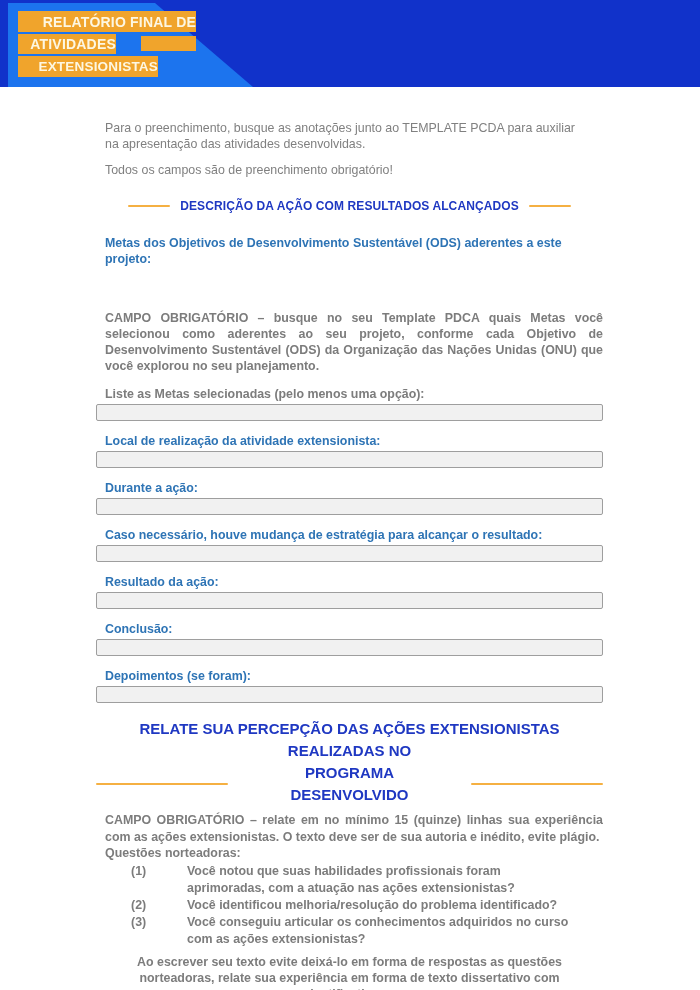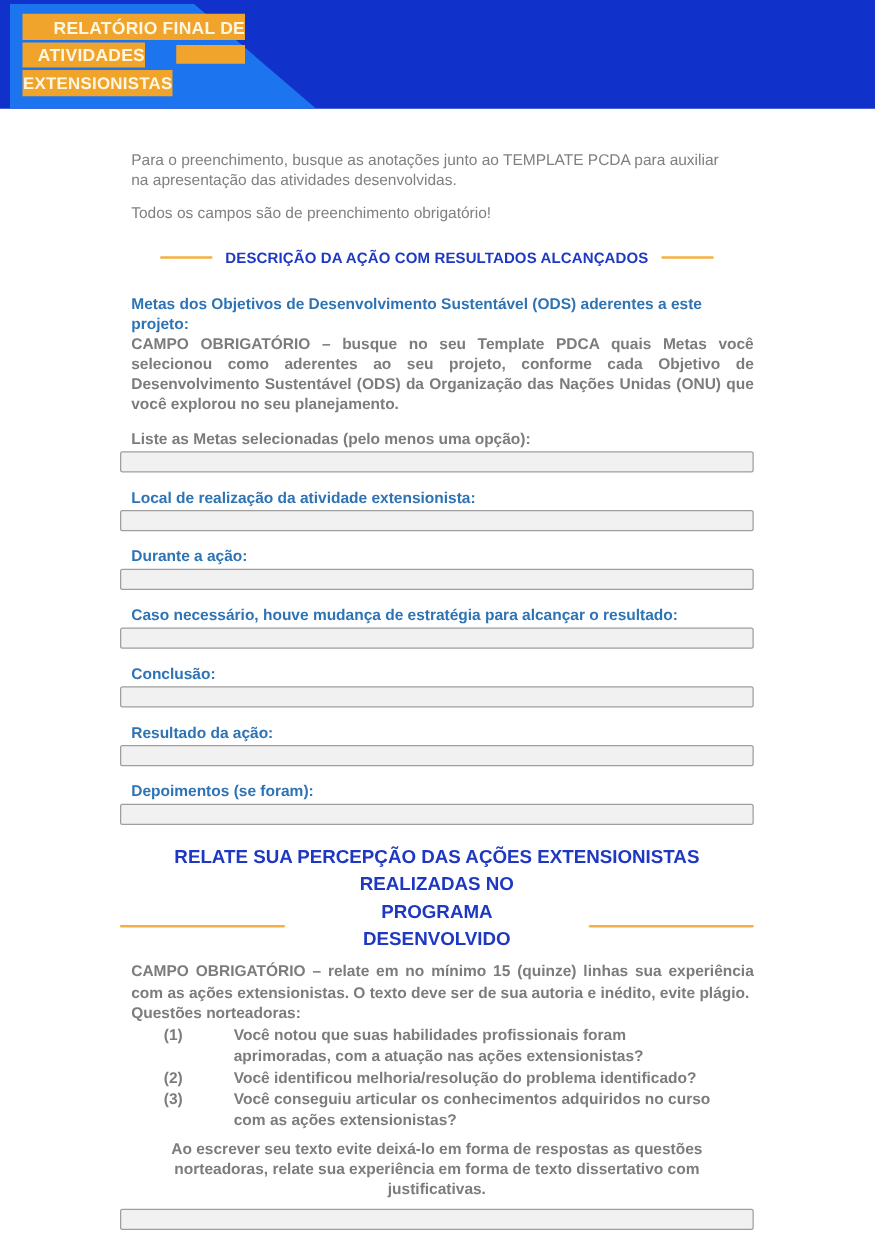--- a/index.html
+++ b/index.html
@@ -20,21 +20,21 @@
     clip-path:polygon(8px 3px, 155px 3px, 253px 87px, 8px 87px);
   }
   .ybox {
     position:absolute; background:#f0a42c;
     color:#fdf7e2; font-weight:bold; font-size:14px;
     display:flex; align-items:center; padding-left:7px;
     letter-spacing:.2px; white-space:nowrap;justify-content:flex-end;
   }
   .ybox.b1 { left:18px; top:11px;  width:178px; height:21px; }
   .ybox.b2 { left:18px; top:34px;  width:98px; height:20px; }
-  .ybox.b3 { left:18px; top:56px;  width:120px; height:21px; font-size:13.5px; }
+  .ybox.b3 { left:18px; top:56px;  width:140px; height:21px; font-size:13.5px; }
   .ystub   { position:absolute; left:141px; top:36px; width:55px; height:15px; background:#f0a42c; }
 
   
   .content { margin-left:96px; width:507px; padding-top:33px; }
   .indent  { margin-left:9px; }
 
   p.intro { font-size:12.4px; line-height:16px; color:#808080; width:475px; }
   p.intro + p.intro { margin-top:10px; }
 
   .h1 {
@@ -45,21 +45,21 @@
   .rule { height:2px; background:#f5b042; border-radius:1px; flex:0 0 auto; }
   .rule.short { width:42px; }
   .rule.long  { width:132px; }
 
   .blue-label {
     margin-top:22px; color:#2e74b5; font-weight:bold; font-size:12.4px; line-height:16px;
   }
   .gray-bold {
     color:#7c7c7c; font-weight:bold; font-size:12.4px; line-height:16px;
   }
-  .just { text-align:justify; }
+  .just { text-align:justify;margin-top:43px; }
 
   .field-label { margin-top:13px; font-size:12.4px; line-height:15px; font-weight:bold; }
   .field-label.blue { color:#2e74b5; }
   .field-label.gray { color:#7c7c7c; }
   .field-input {
     display:block; margin-top:2px; width:507px; height:17px;
     background:#f1f1f1; border:1px solid #9e9e9e; border-radius:2px;
     font-family:"Liberation Sans", sans-serif; font-size:12px; color:#555;
     padding:0 4px; outline:none;
   }
@@ -118,25 +118,25 @@
   </div>
   <div>
     <div class="field-label blue indent">Durante a ação:</div>
     <input class="field-input" type="text" value="" style="">
   </div>
   <div>
     <div class="field-label blue indent">Caso necessário, houve mudança de estratégia para alcançar o resultado:</div>
     <input class="field-input" type="text" value="" style="">
   </div>
   <div>
-    <div class="field-label blue indent">Conclusão:</div>
+    <div class="field-label blue indent">Resultado da ação:</div>
     <input class="field-input" type="text" value="" style="">
   </div>
   <div>
-    <div class="field-label blue indent">Resultado da ação:</div>
+    <div class="field-label blue indent">Conclusão:</div>
     <input class="field-input" type="text" value="" style="">
   </div>
   <div>
     <div class="field-label blue indent">Depoimentos (se foram):</div>
     <input class="field-input" type="text" value="" style="">
   </div>
 
   <div class="h2">
     <div>RELATE SUA PERCEPÇÃO DAS AÇÕES EXTENSIONISTAS REALIZADAS NO</div>
     <div class="h2-line2">

